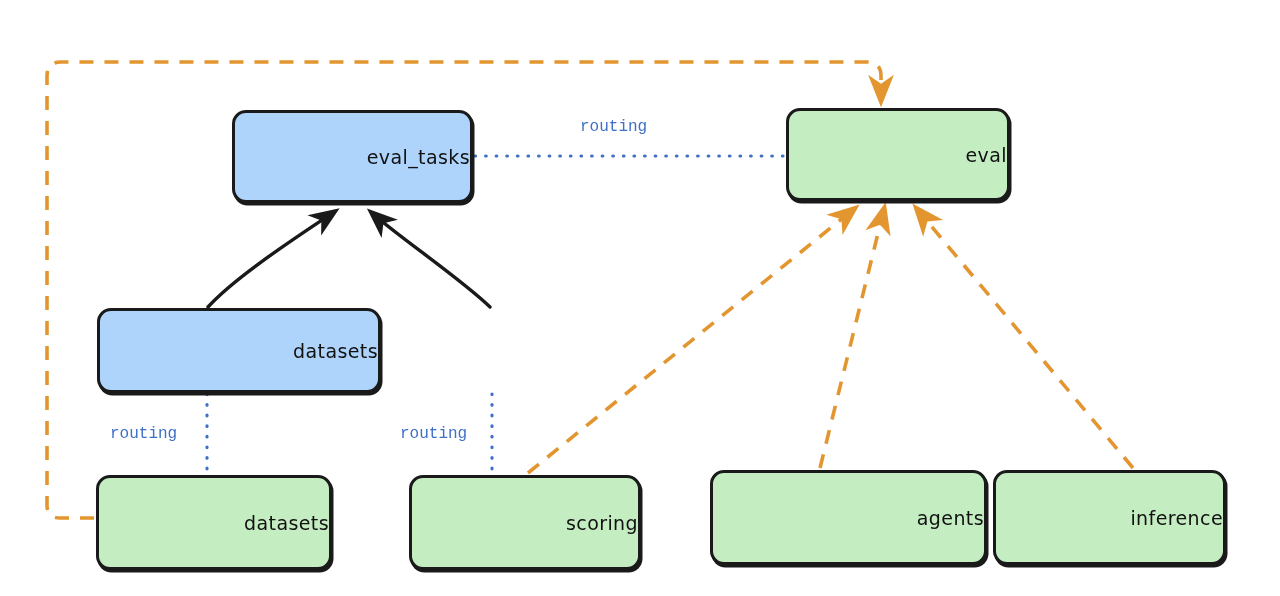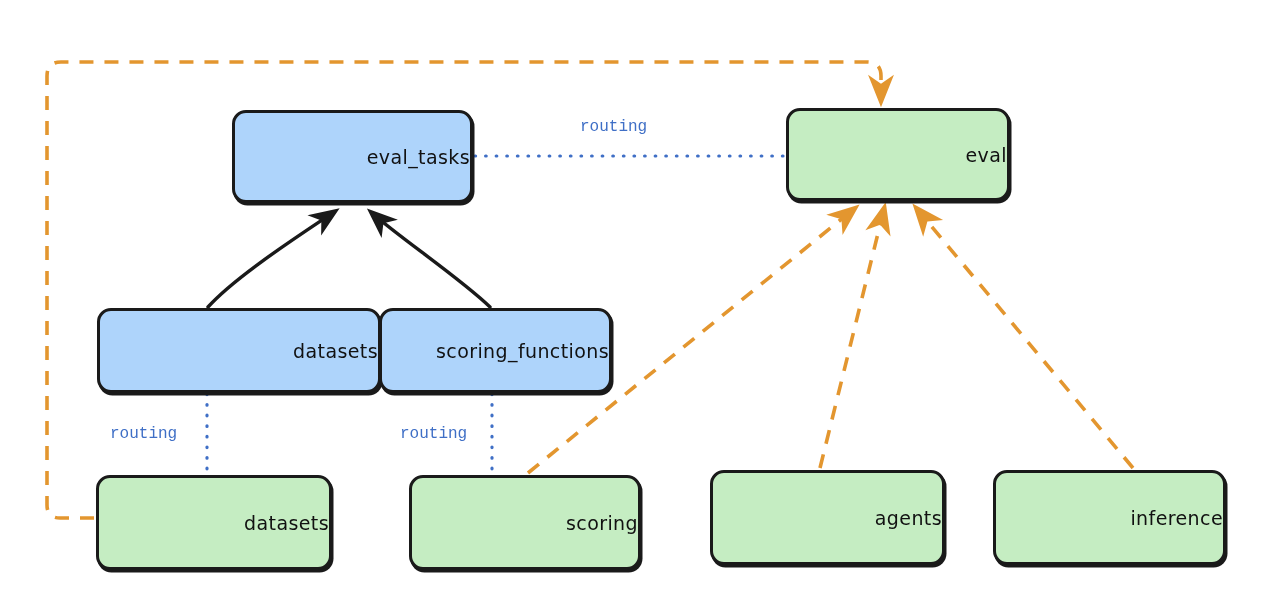--- a/index.html
+++ b/index.html
@@ -112,33 +112,30 @@
   </div>
 
   <div class="node green" style="left:786px; top:108px; width:224px; height:93px;">
     <span class="node-label">eval</span>
   </div>
 
   <div class="node blue" style="left:97px; top:308px; width:284px; height:85px;">
     <span class="node-label">datasets</span>
   </div>
 
-  <div class="node blue" style="left:379px; top:308px; width:233px; height:85px;">
-    <span class="node-label">scoring_functions</span>
-  </div>
 
   <div class="node green" style="left:96px; top:475px; width:236px; height:95px;">
     <span class="node-label">datasets</span>
   </div>
 
   <div class="node green" style="left:409px; top:475px; width:232px; height:95px;">
     <span class="node-label">scoring</span>
   </div>
 
-  <div class="node green" style="left:710px; top:470px; width:235px; height:95px;">
+  <div class="node green" style="left:710px; top:470px; width:277px; height:95px;">
     <span class="node-label">agents</span>
   </div>
 
   <div class="node green" style="left:993px; top:470px; width:233px; height:95px;padding-left:24px;">
     <span class="node-label">inference</span>
   </div>
 
   <div class="edge-label" style="left:580px; top:118px;">routing</div>
   <div class="edge-label" style="left:110px; top:425px;">routing</div>
   <div class="edge-label" style="left:400px; top:425px;">routing</div>

